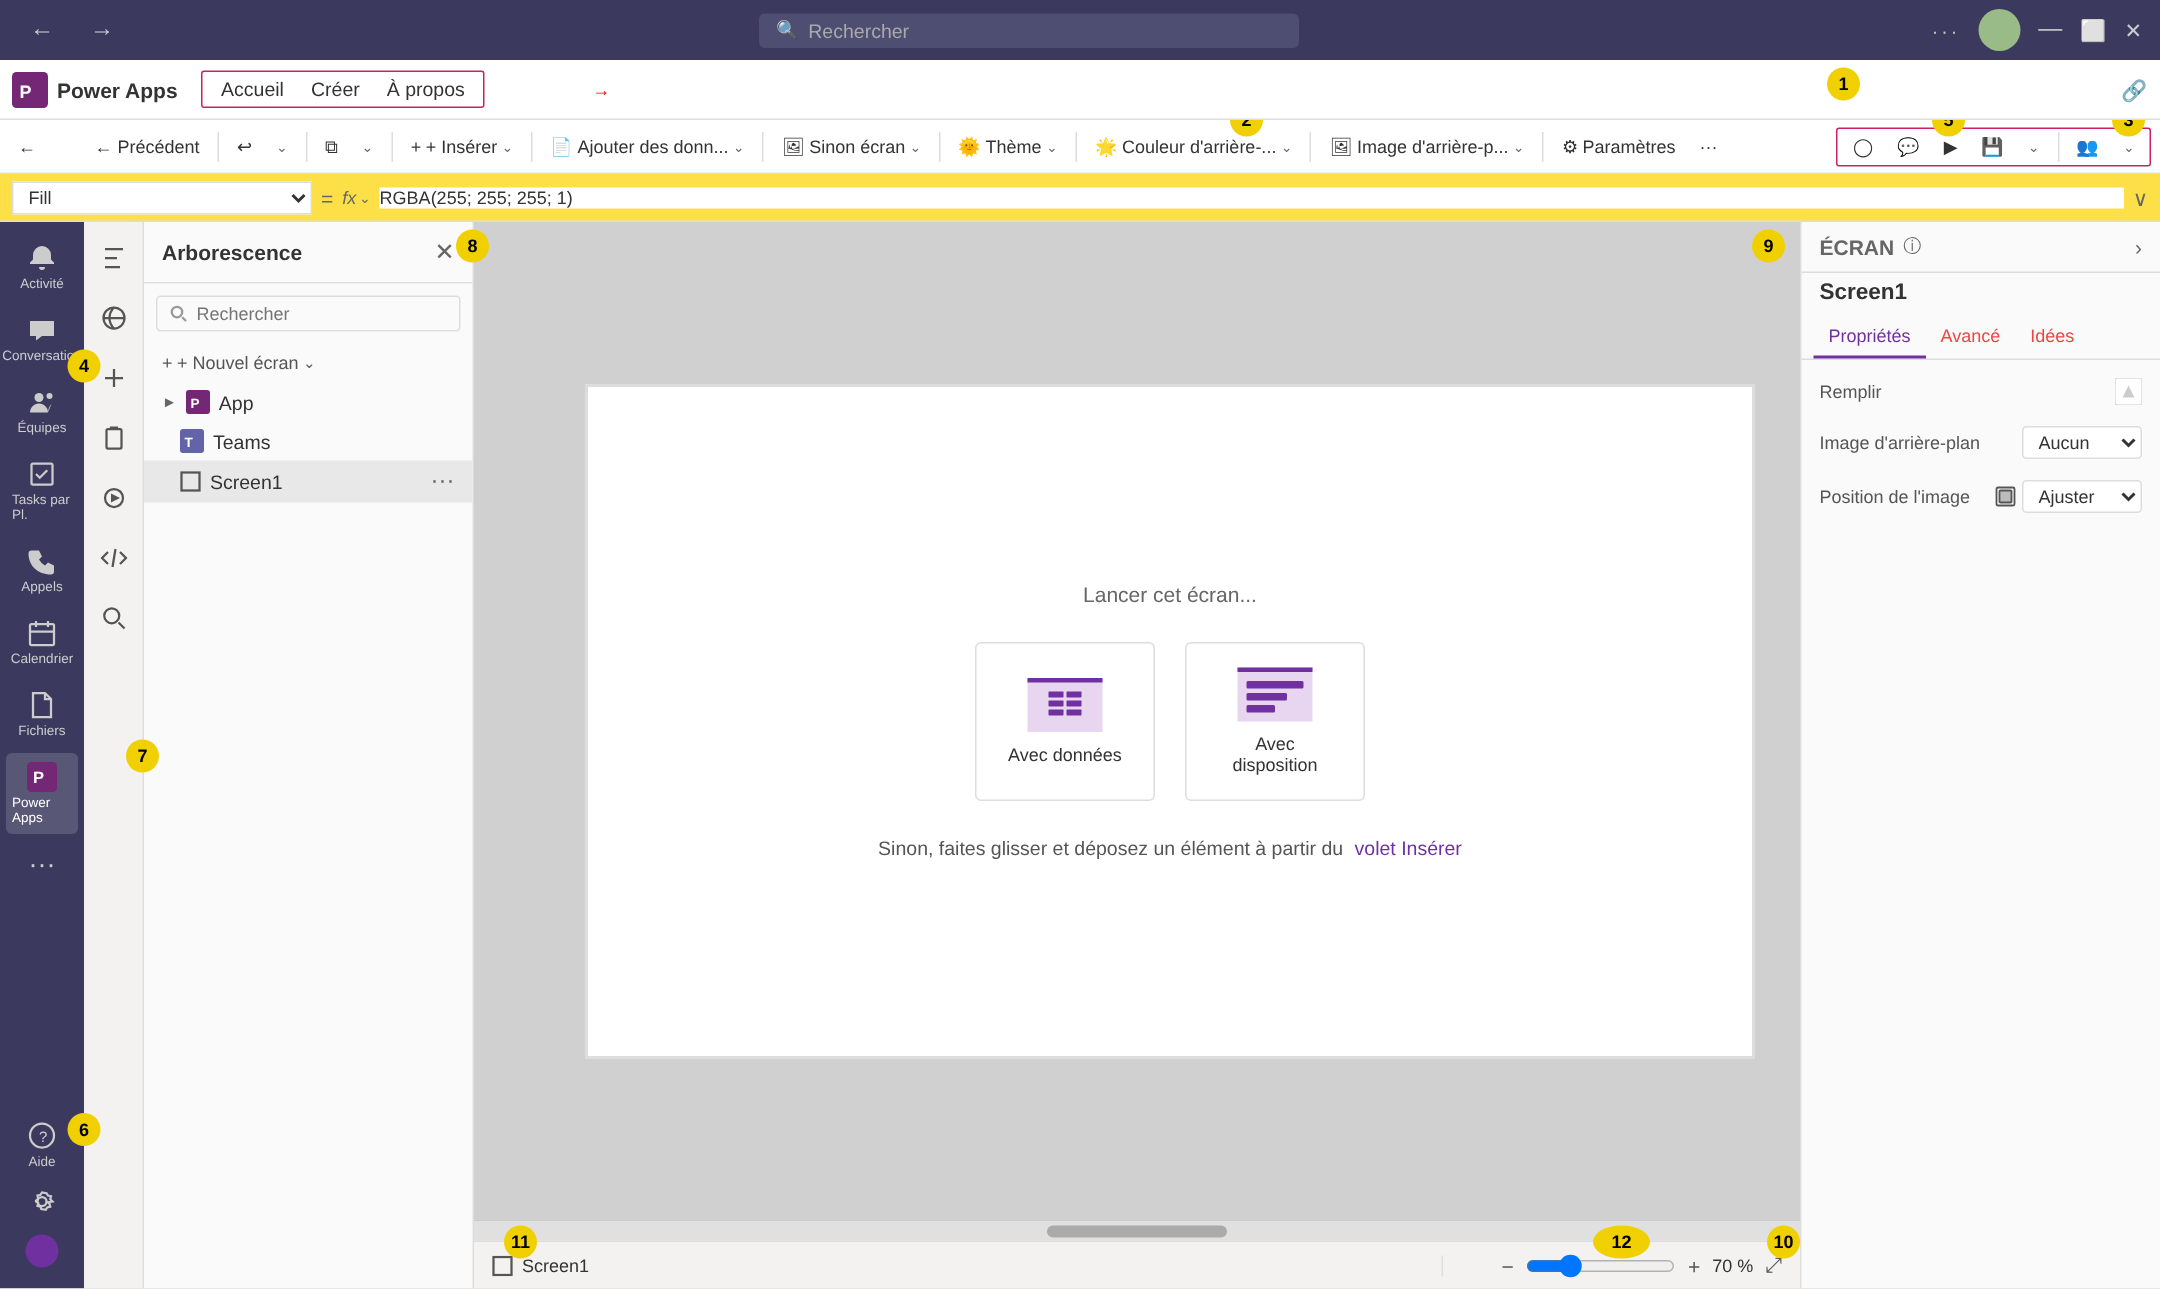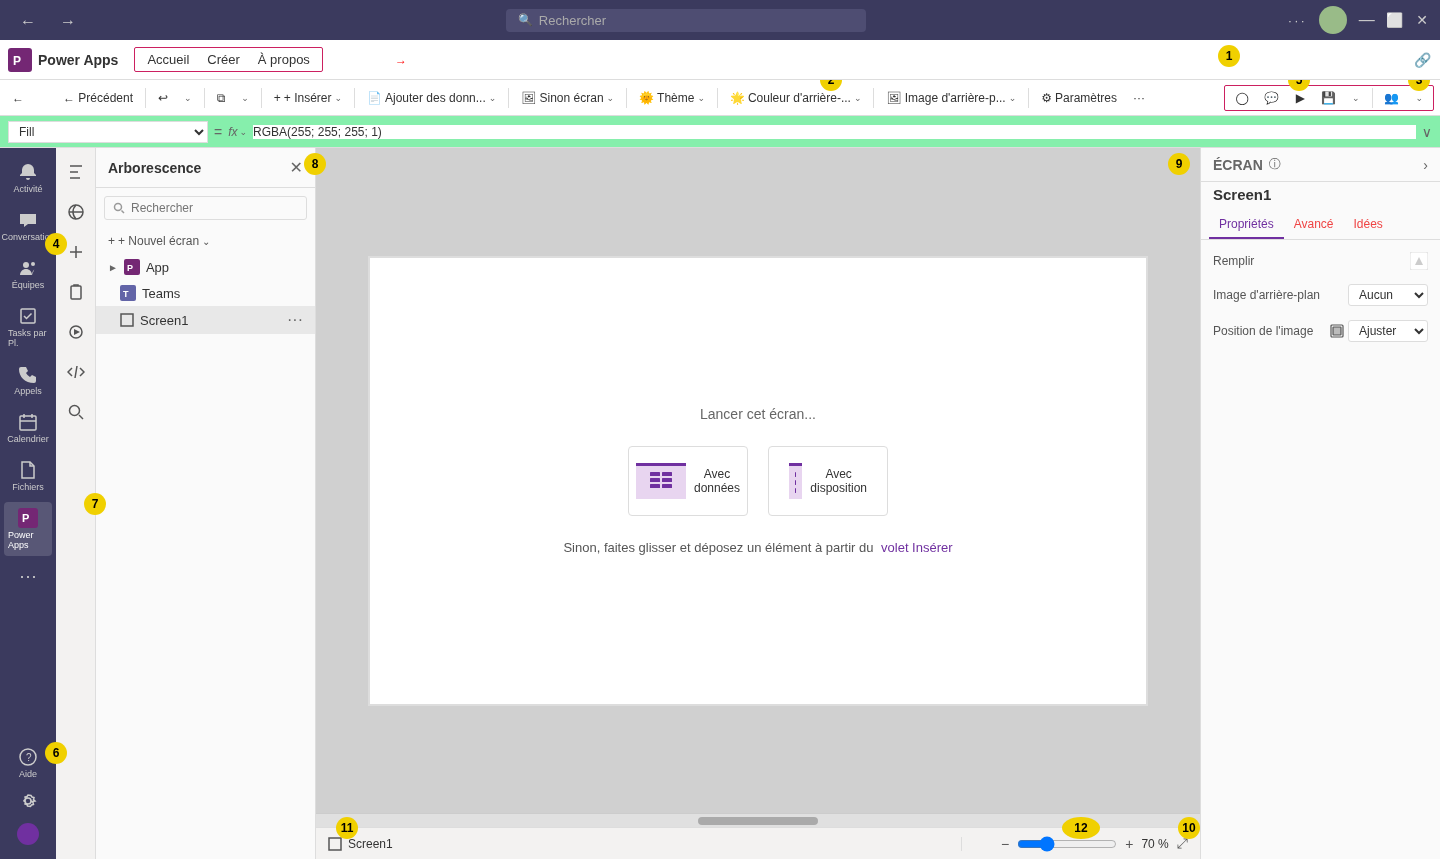--- a/index.html
+++ b/index.html
@@ -43,21 +43,21 @@
       display: flex; align-items: center; gap: 3px; padding: 3px 6px;
       border: none; background: none; cursor: pointer; color: #333; font-size: 12px;
       border-radius: 3px; white-space: nowrap;
     }
     .tb-divider { width: 1px; height: 20px; background: #ddd; margin: 0 2px; }
     .tb-chevron { font-size: 9px; color: #666; }
 
     
     .formula-bar {
       display: flex; align-items: center; height: 32px;
-      background: #86efac; border-bottom: 1px solid #ddd;
+      background: #fde047; border-bottom: 1px solid #ddd;
       padding: 0 8px; gap: 6px;
     }
     .formula-select {
       width: 200px; border: 1px solid #ddd; padding: 2px 6px;
       font-size: 12px; color: #333; background: white;
     }
     .formula-eq { color: #666; font-size: 14px; }
     .formula-fx { color: #666; font-size: 12px; display: flex; align-items: center; gap: 2px; }
     .formula-input { flex: 1; border: none; font-size: 12px; color: #333; outline: none; }
     .formula-expand { color: #666; cursor: pointer; font-size: 14px; }
@@ -118,27 +118,27 @@
     }
     .tree-item.selected { background: #e8e8e8; }
     .tree-item .chevron { color: #666; font-size: 10px; }
 
     
     .canvas-area {
       flex: 1; background: #d0d0d0; position: relative; overflow: hidden;
       display: flex; flex-direction: column;
     }
     .canvas-scroll-area {
-      flex: 1; overflow: auto; display: flex; align-items: center; justify-content: center;
+      flex: 1; overflow: auto; display: flex; align-items: center; justify-content: flex-end;
       padding: 20px;
     }
     .canvas-placeholder-text { color: #666; font-size: 14px; }
     .canvas-buttons { display: flex; gap: 20px; }
     .canvas-btn-card {
-      display: flex; flex-direction: row; align-items: center; justify-content: center;
+      display: flex; flex-direction: column; align-items: center; justify-content: center;
       gap: 8px; border: 1px solid #ddd; border-radius: 4px; padding: 16px 20px;
       cursor: pointer; background: white; width: 120px;
     }
     .canvas-btn-label { font-size: 12px; color: #333; text-align: center; }
     .canvas-scroll-h { height: 14px; background: #e0e0e0; border-top: 1px solid #ccc; display: flex; align-items: center; }
     .scroll-thumb-h { width: 120px; height: 8px; background: #aaa; border-radius: 4px; margin: 0 auto; }
 
     
     .status-bar {
       display: flex; align-items: center; height: 32px;

